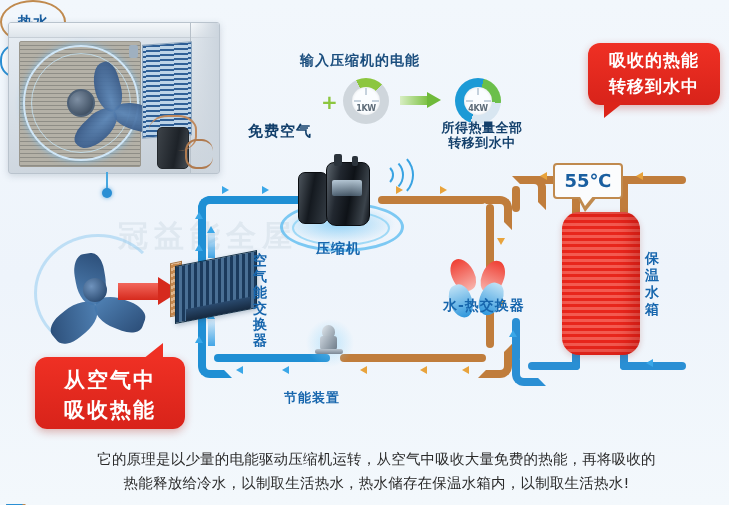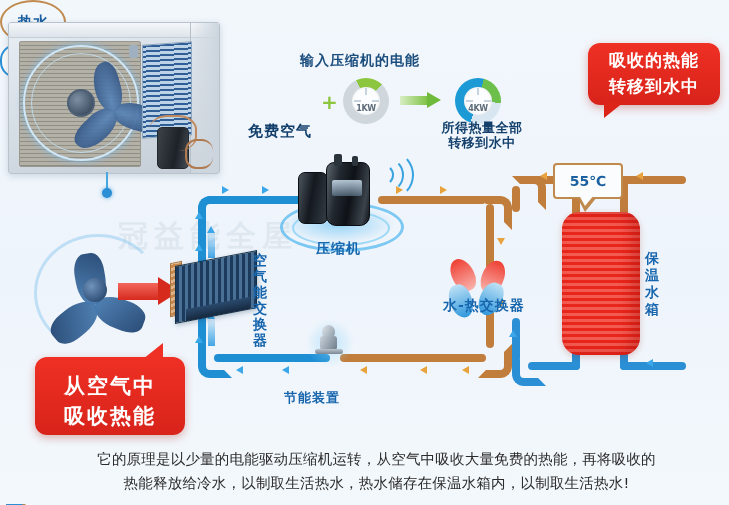--- a/index.html
+++ b/index.html
@@ -82,21 +82,21 @@
   
   .redbox{position:absolute;background:linear-gradient(180deg,#ef3024,#d8231a);
     border-radius:12px;color:#fff;font-weight:bold;text-align:center;
     box-shadow:0 3px 8px rgba(170,30,20,.32);}
   .redbox .tail{position:absolute;width:0;height:0;}
   #callout-right{left:588px;top:43px;width:132px;height:58px;font-size:17px;line-height:26px;
     padding-top:4px;letter-spacing:1px;}
   #callout-right .tail{left:16px;bottom:-13px;border-left:0 solid transparent;
     border-right:20px solid transparent;border-top:16px solid #dc2419;}
   #callout-left{left:35px;top:357px;width:150px;height:64px;font-size:21px;line-height:30px;
-    padding-top:14px;letter-spacing:2px;}
+    padding-top:8px;letter-spacing:2px;}
   #callout-left .tail{right:22px;top:-14px;border-left:20px solid transparent;
     border-right:0 solid transparent;border-bottom:16px solid #ef3024;}
 
   
   .pipe{position:absolute;}
   .bpipe{background:#1f8fd4;}
   .opipe{background:#c07d3c;}
   .wpipe{background:#2a8fd4;}
   .corner{position:absolute;border-style:solid;background:transparent;}
 
@@ -174,21 +174,21 @@
     background:radial-gradient(circle,rgba(150,215,250,.55),rgba(150,215,250,0) 68%);}
 
   
   .tank{position:absolute;left:562px;top:212px;width:78px;height:143px;border-radius:17px;
     background:repeating-linear-gradient(0deg,#e8261c 0 3px,#f35a50 3px 6px);
     box-shadow:inset -8px 0 14px rgba(150,10,5,.35),0 2px 6px rgba(150,30,20,.22);}
 
   
   .bub{position:absolute;border:2.5px solid #c08a4e;background:#fbfcfd;
     color:#1a5fa0;font-weight:bold;text-align:center;}
-  #bubble-temp{left:553px;top:163px;width:66px;height:32px;border-radius:4px;font-size:14px;line-height:32px;}
+  #bubble-temp{left:553px;top:163px;width:66px;height:32px;border-radius:4px;font-size:18px;line-height:32px;}
   #bubble-temp .tip{position:absolute;left:22px;bottom:-15px;width:0;height:0;
     border-left:8px solid transparent;border-right:12px solid transparent;border-top:15px solid #c08a4e;}
   #bubble-temp .tip i{position:absolute;left:-6px;top:-17px;width:0;height:0;
     border-left:6px solid transparent;border-right:9px solid transparent;border-top:11px solid #fbfcfd;}
   #bubble-hot{left:630px;top:160px;width:62px;height:40px;border-radius:50%;
     border:2.5px solid #c08a4e;color:#1a5fa0;font-weight:bold;font-size:15px;
     text-align:center;line-height:40px;}
   #bubble-hot .tip{position:absolute;left:6px;bottom:-13px;width:0;height:0;
     border-left:6px solid transparent;border-right:14px solid transparent;border-top:14px solid #c08a4e;}
 

